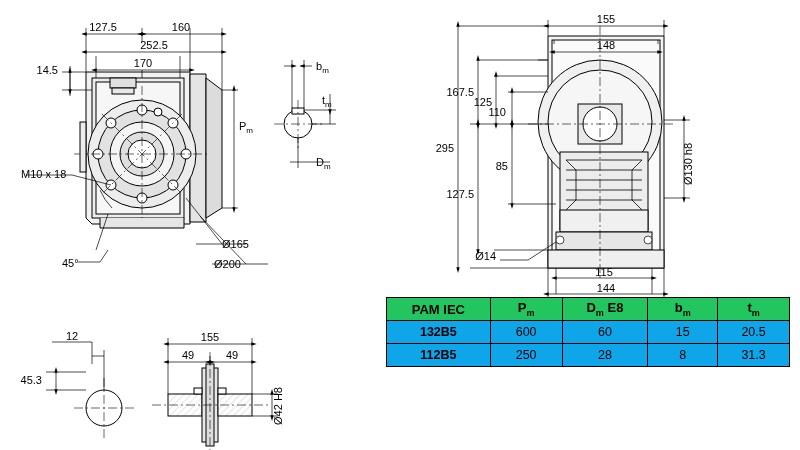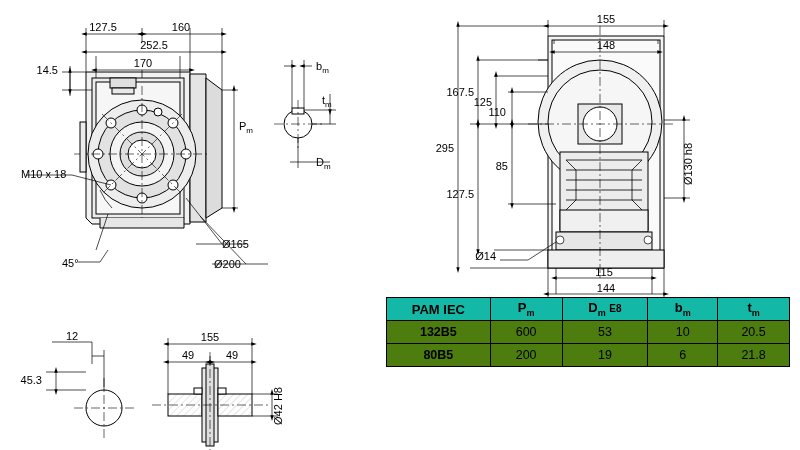--- a/index.html
+++ b/index.html
@@ -43,37 +43,37 @@
     width: 404px;
     border-collapse: collapse;
     font-family: "Liberation Sans", sans-serif;
     font-size: 12.5px;
   }
   #spec-table th, #spec-table td {
     border: 1px solid #000;
     text-align: center;
     height: 22px;
     padding: 0;
-    background: #4d7c0f;
+    background: #0ea5e9;
   }
   #spec-table thead th {
-    background: #14b8a6;
+    background: #22c55e;
     font-weight: bold;
     font-size: 13px;
   }
   #spec-table tbody td.rowhead {
     font-weight: bold;
   }
   #spec-table col.c0 { width: 104px; }
   #spec-table col.c1 { width: 72px; }
   #spec-table col.c2 { width: 86px; }
   #spec-table col.c3 { width: 70px; }
   #spec-table col.c4 { width: 72px; }
   .hsub { font-size: 9px; vertical-align: sub; }
-  .hsub2 { font-size: 10px; }
+  .hsub2 { font-size: 13px; }
 </style>
 </head>
 <body>
 
 <div id="stage">
 
 <svg id="drawing" viewBox="0 0 800 450">
   <defs>
     <marker id="arrS" markerWidth="8" markerHeight="8" refX="7" refY="3" orient="auto">
       <path d="M0,3 L8,0.6 L8,5.4 z" fill="#000"></path>
@@ -383,27 +383,27 @@
       <th><span>P</span><span class="hsub">m</span></th>
       <th><span>D</span><span class="hsub">m</span>&nbsp;<span class="hsub2">E8</span></th>
       <th><span>b</span><span class="hsub">m</span></th>
       <th><span>t</span><span class="hsub">m</span></th>
     </tr>
   </thead>
   <tbody>
     <tr>
       <td class="rowhead">132B5</td>
       <td>600</td>
-      <td>53</td>
-      <td>10</td>
+      <td>60</td>
+      <td>15</td>
       <td>20.5</td>
     </tr>
     <tr>
-      <td class="rowhead">80B5</td>
-      <td>200</td>
-      <td>19</td>
-      <td>6</td>
-      <td>21.8</td>
+      <td class="rowhead">112B5</td>
+      <td>250</td>
+      <td>28</td>
+      <td>8</td>
+      <td>31.3</td>
     </tr>
   </tbody>
 </table>
 
 </div>
 
 </body></html>

